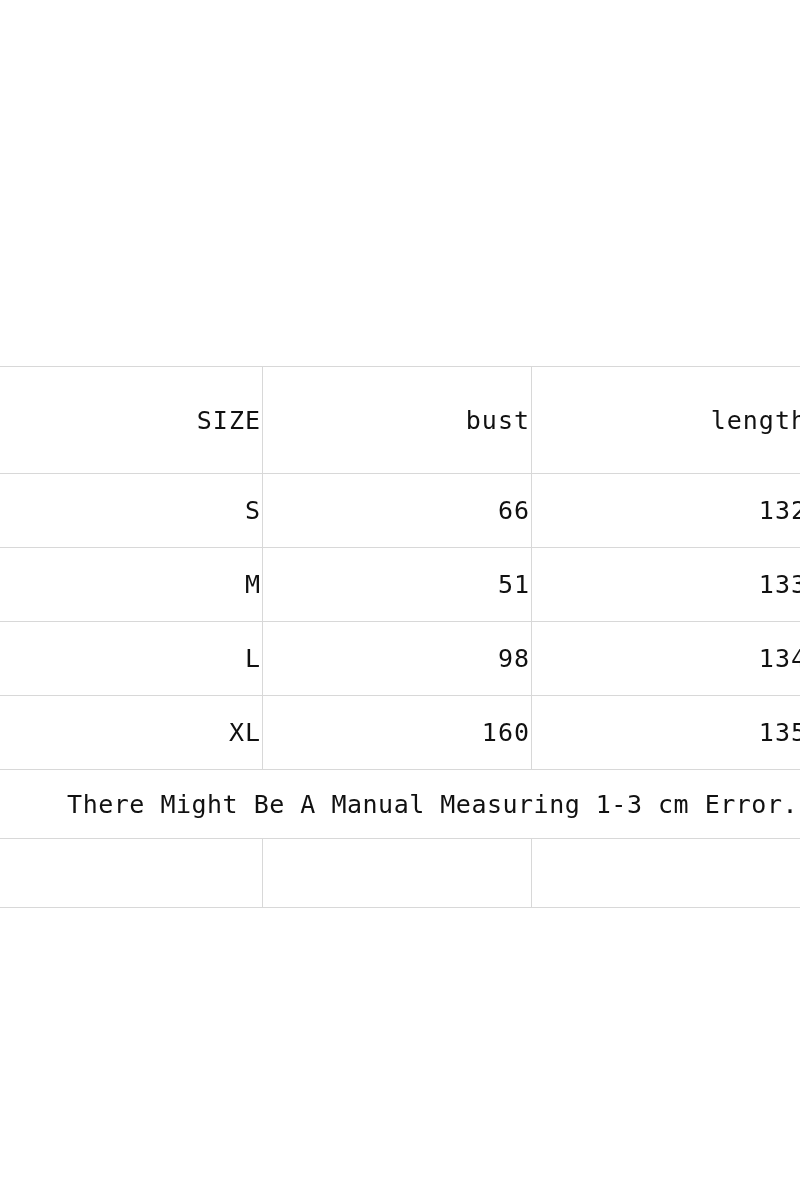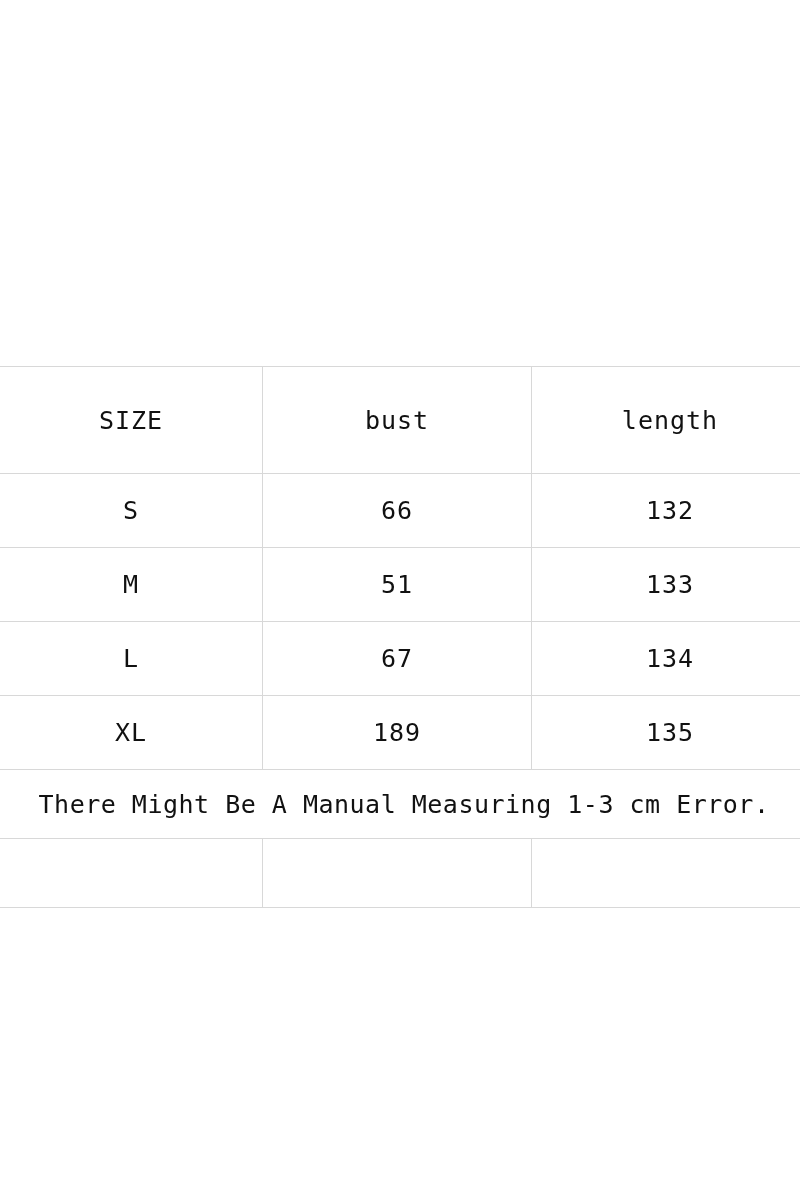--- a/index.html
+++ b/index.html
@@ -33,21 +33,21 @@
     width: 800px;
     border-collapse: collapse;
     table-layout: fixed;
   }
 
   table.size-chart td,
   table.size-chart th {
     border: 1px solid #d8d8d8;
     border-left: none;
     border-right: none;
-    text-align: center;
+    text-align: right;
     font-weight: normal;
     color: #111111;
     background: #ffffff;
   }
 
   
   table.size-chart td.sep,
   table.size-chart th.sep {
     border-left: 1px solid #d8d8d8;
   }
@@ -107,26 +107,26 @@
           <td class="sep">66</td>
           <td class="sep">132</td>
         </tr>
         <tr>
           <td>M</td>
           <td class="sep">51</td>
           <td class="sep">133</td>
         </tr>
         <tr>
           <td>L</td>
-          <td class="sep">67</td>
+          <td class="sep">98</td>
           <td class="sep">134</td>
         </tr>
         <tr>
           <td>XL</td>
-          <td class="sep">189</td>
+          <td class="sep">160</td>
           <td class="sep">135</td>
         </tr>
       </tbody>
       <tfoot>
         <tr class="note-row">
           <td colspan="3">There Might Be A Manual Measuring 1-3 cm Error.</td>
         </tr>
         <tr class="stub-row">
           <td></td>
           <td class="sep"></td>

